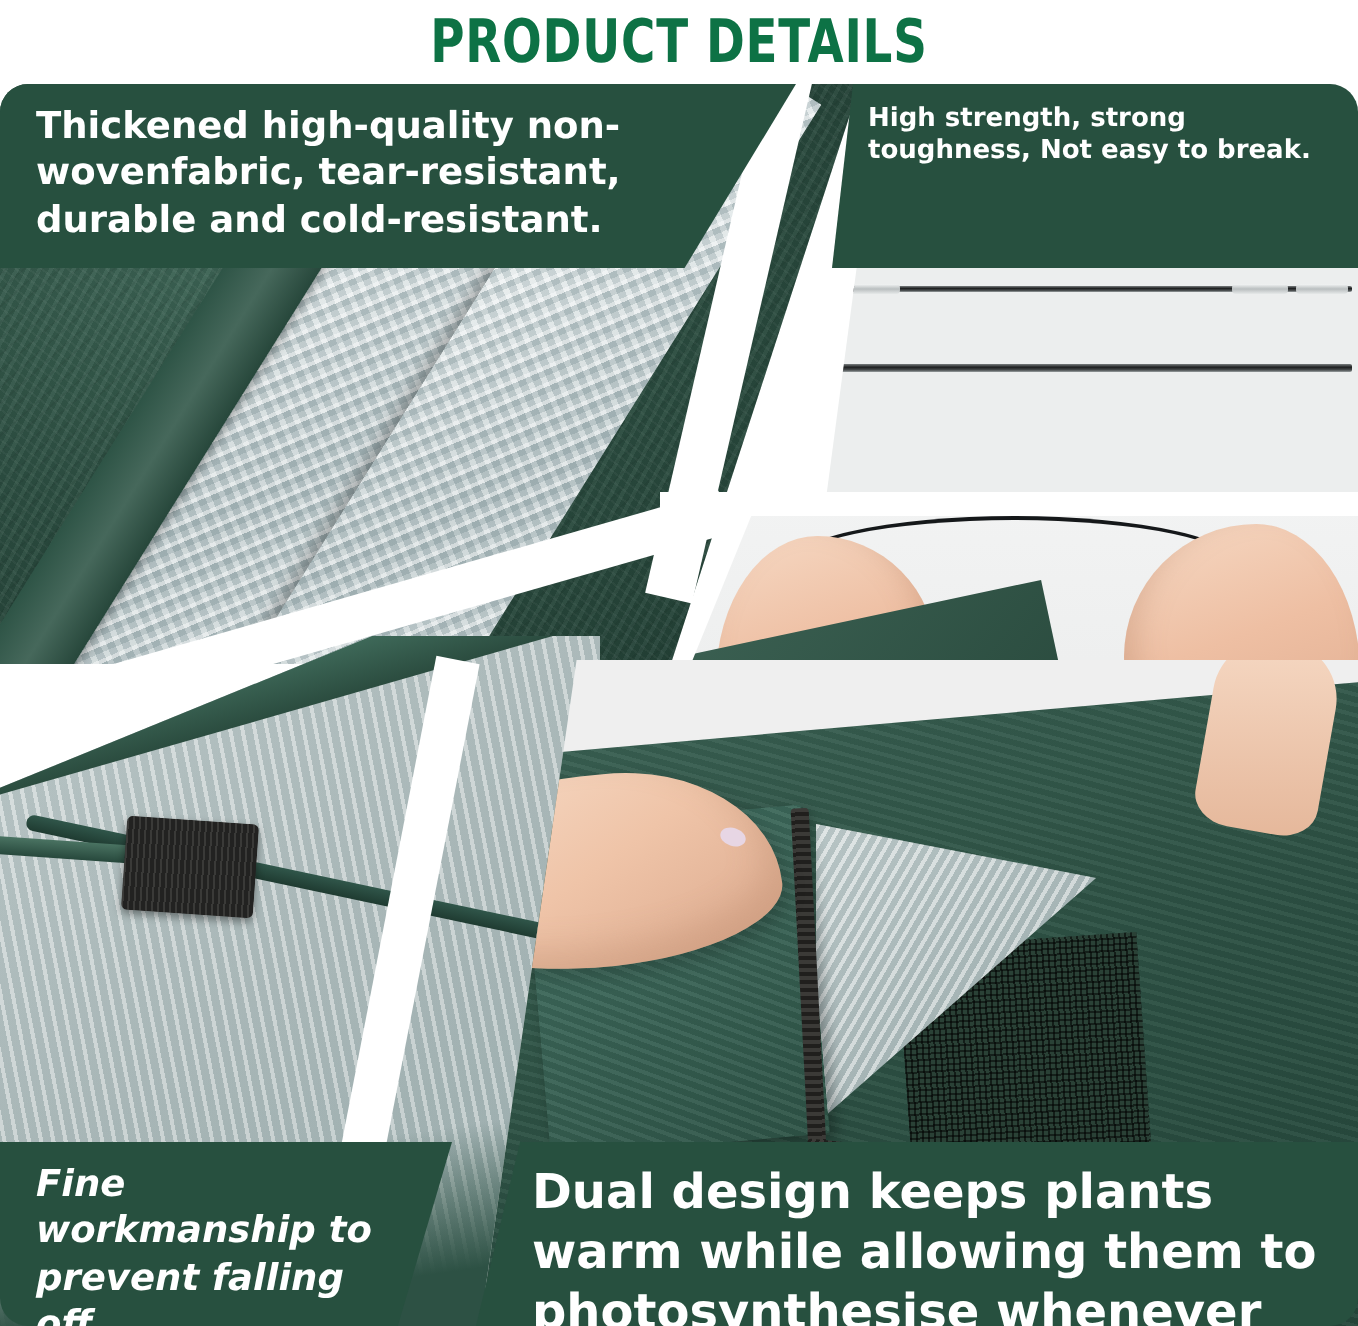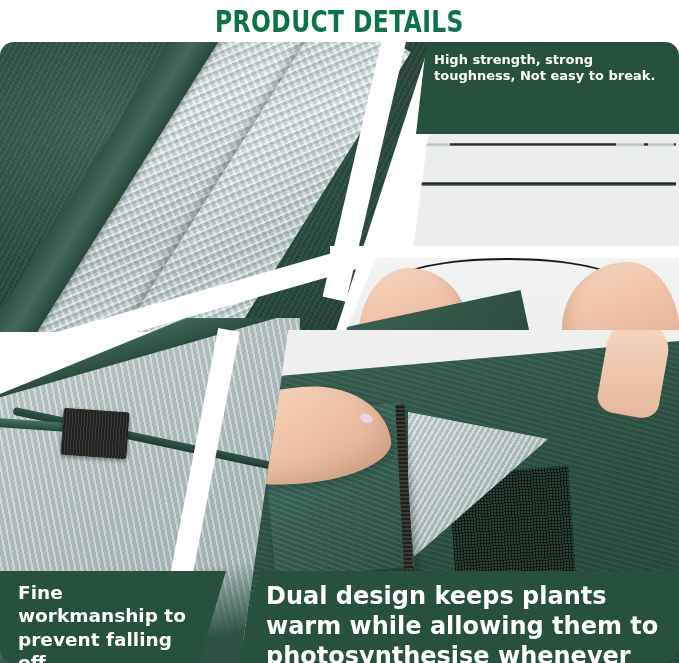--- a/index.html
+++ b/index.html
@@ -437,26 +437,29 @@
     <div id="br-hand"></div>
     <div id="br-nail"></div>
     <div id="br-arm"></div>
   </div>
 
   <div class="divider" id="div-mid-right" style="background: rgb(255, 255, 255);"></div>
   <div class="divider" id="div-top-vertical" style="background: rgb(255, 255, 255);"></div>
   <div class="divider" id="div-left-horizontal" style="background: rgb(255, 255, 255);"></div>
   <div class="divider" id="div-bottom-vertical" style="background: rgb(255, 255, 255);"></div>
 
+  <div class="caption" id="cap-tl" style="background: rgb(39, 80, 63); color: rgb(255, 255, 255);">
+    <p>Thickened high-quality non-wovenfabric, tear-resistant, durable and cold-resistant.</p>
+  </div>
 
   <div class="caption" id="cap-tr" style="background: rgb(39, 80, 63); color: rgb(255, 255, 255);">
     <p>High strength, strong toughness, Not easy to break.</p>
   </div>
 
-  <div class="caption" id="cap-bl" style="background: rgb(39, 80, 63); color: rgb(255, 255, 255);">
+  <div class="caption" id="cap-bl" style="background: rgb(39, 80, 63); color: rgb(255, 255, 255); font-style: italic;">
     <p>Fine workmanship to prevent falling off.</p>
   </div>
 
   <div class="caption" id="cap-br" style="background: rgb(39, 80, 63); color: rgb(255, 255, 255);">
     <p>Dual design keeps plants warm while allowing them to photosynthesise whenever there is sunlight.</p>
   </div>
 
 </div>
 
 </body></html>

